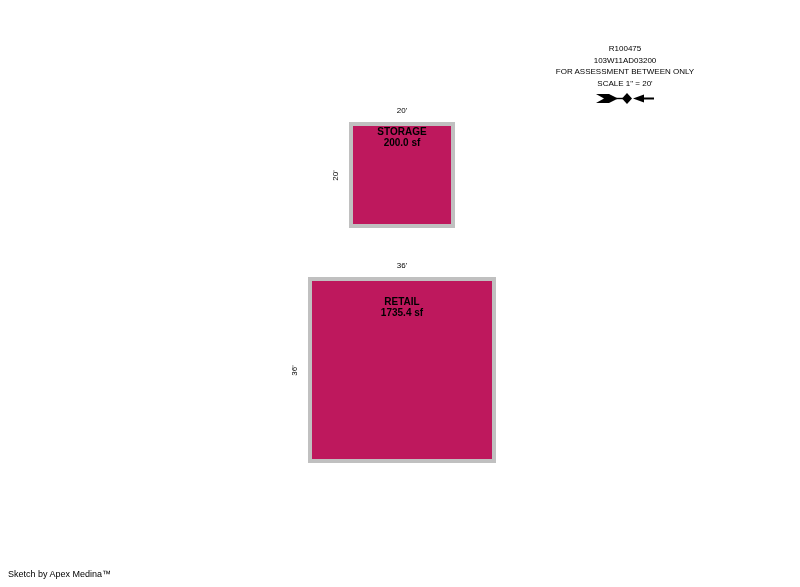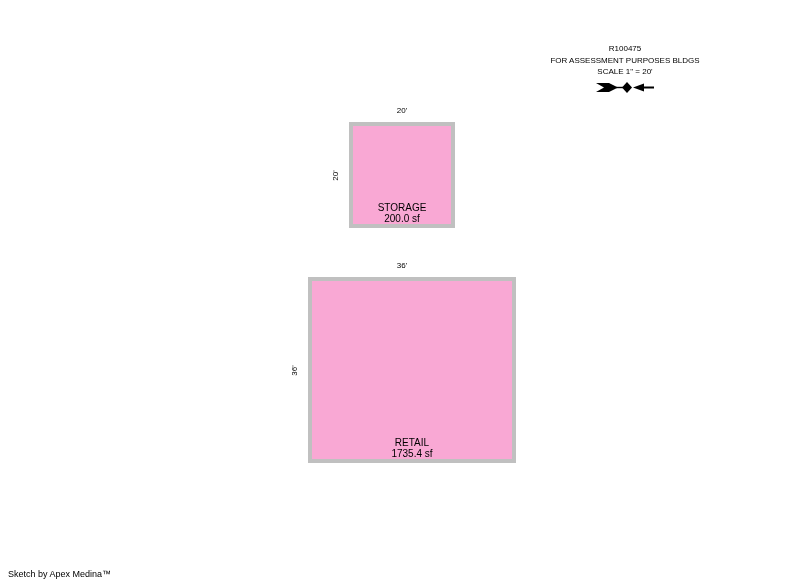--- a/index.html
+++ b/index.html
@@ -48,56 +48,58 @@
   }
   .dim-left span {
     display: block;
     font-size: 8px;
     transform: rotate(-90deg);
     white-space: nowrap;
   }
   .box {
     position: absolute;
     border: 4px solid #c0c0c0;
-    background: #f9a8d4;
+    background: #be185d;
     display: flex;
-    align-items: flex-end;
+    align-items: flex-start;
     justify-content: center;
+    font-weight: bold;
   }
   .label {
     text-align: center;
     font-size: 10px;
     line-height: 11px;
   }
 
   .storage .dim-top  { left: 349px; top: 105px; width: 106px; }
   .storage .dim-left { left: 328px; top: 122px; height: 106px; }
   .storage .box      { left: 349px; top: 122px; width: 106px; height: 106px; }
 
   .retail .dim-top  { left: 308px; top: 260px; width: 188px; }
   .retail .dim-left { left: 287px; top: 277px; height: 186px; }
-  .retail .box      { left: 308px; top: 277px; width: 208px; height: 186px; }
+  .retail .box      { left: 308px; top: 277px; width: 188px; height: 186px; }
   .retail .label    { padding-top: 15px; }
 
   
   .footer {
     position: absolute;
     left: 8px;
     top: 569px;
     font-size: 9px;
   }
 </style>
 </head>
 <body>
 
 <div class="canvas">
 
   <div class="header">
     <div>R100475</div>
-    <div>FOR ASSESSMENT PURPOSES BLDGS</div>
+    <div>103W11AD03200</div>
+    <div>FOR ASSESSMENT BETWEEN ONLY</div>
     <div>SCALE 1" = 20'</div>
     <div class="compass">
       <svg width="58" height="13" viewBox="0 0 58 13" xmlns="http://www.w3.org/2000/svg">
         <polygon points="0,2 13,2 22,6.5 13,11 0,11 8,6.5" fill="#000000"></polygon>
         <rect x="20" y="5.8" width="7" height="1.4" fill="#000000"></rect>
         <polygon points="31,1 36,6.5 31,12 26,6.5" fill="#000000"></polygon>
         <polygon points="37,6.5 48,2.5 48,5.6 58,5.6 58,7.4 48,7.4 48,10.5" fill="#000000"></polygon>
       </svg>
     </div>
   </div>

